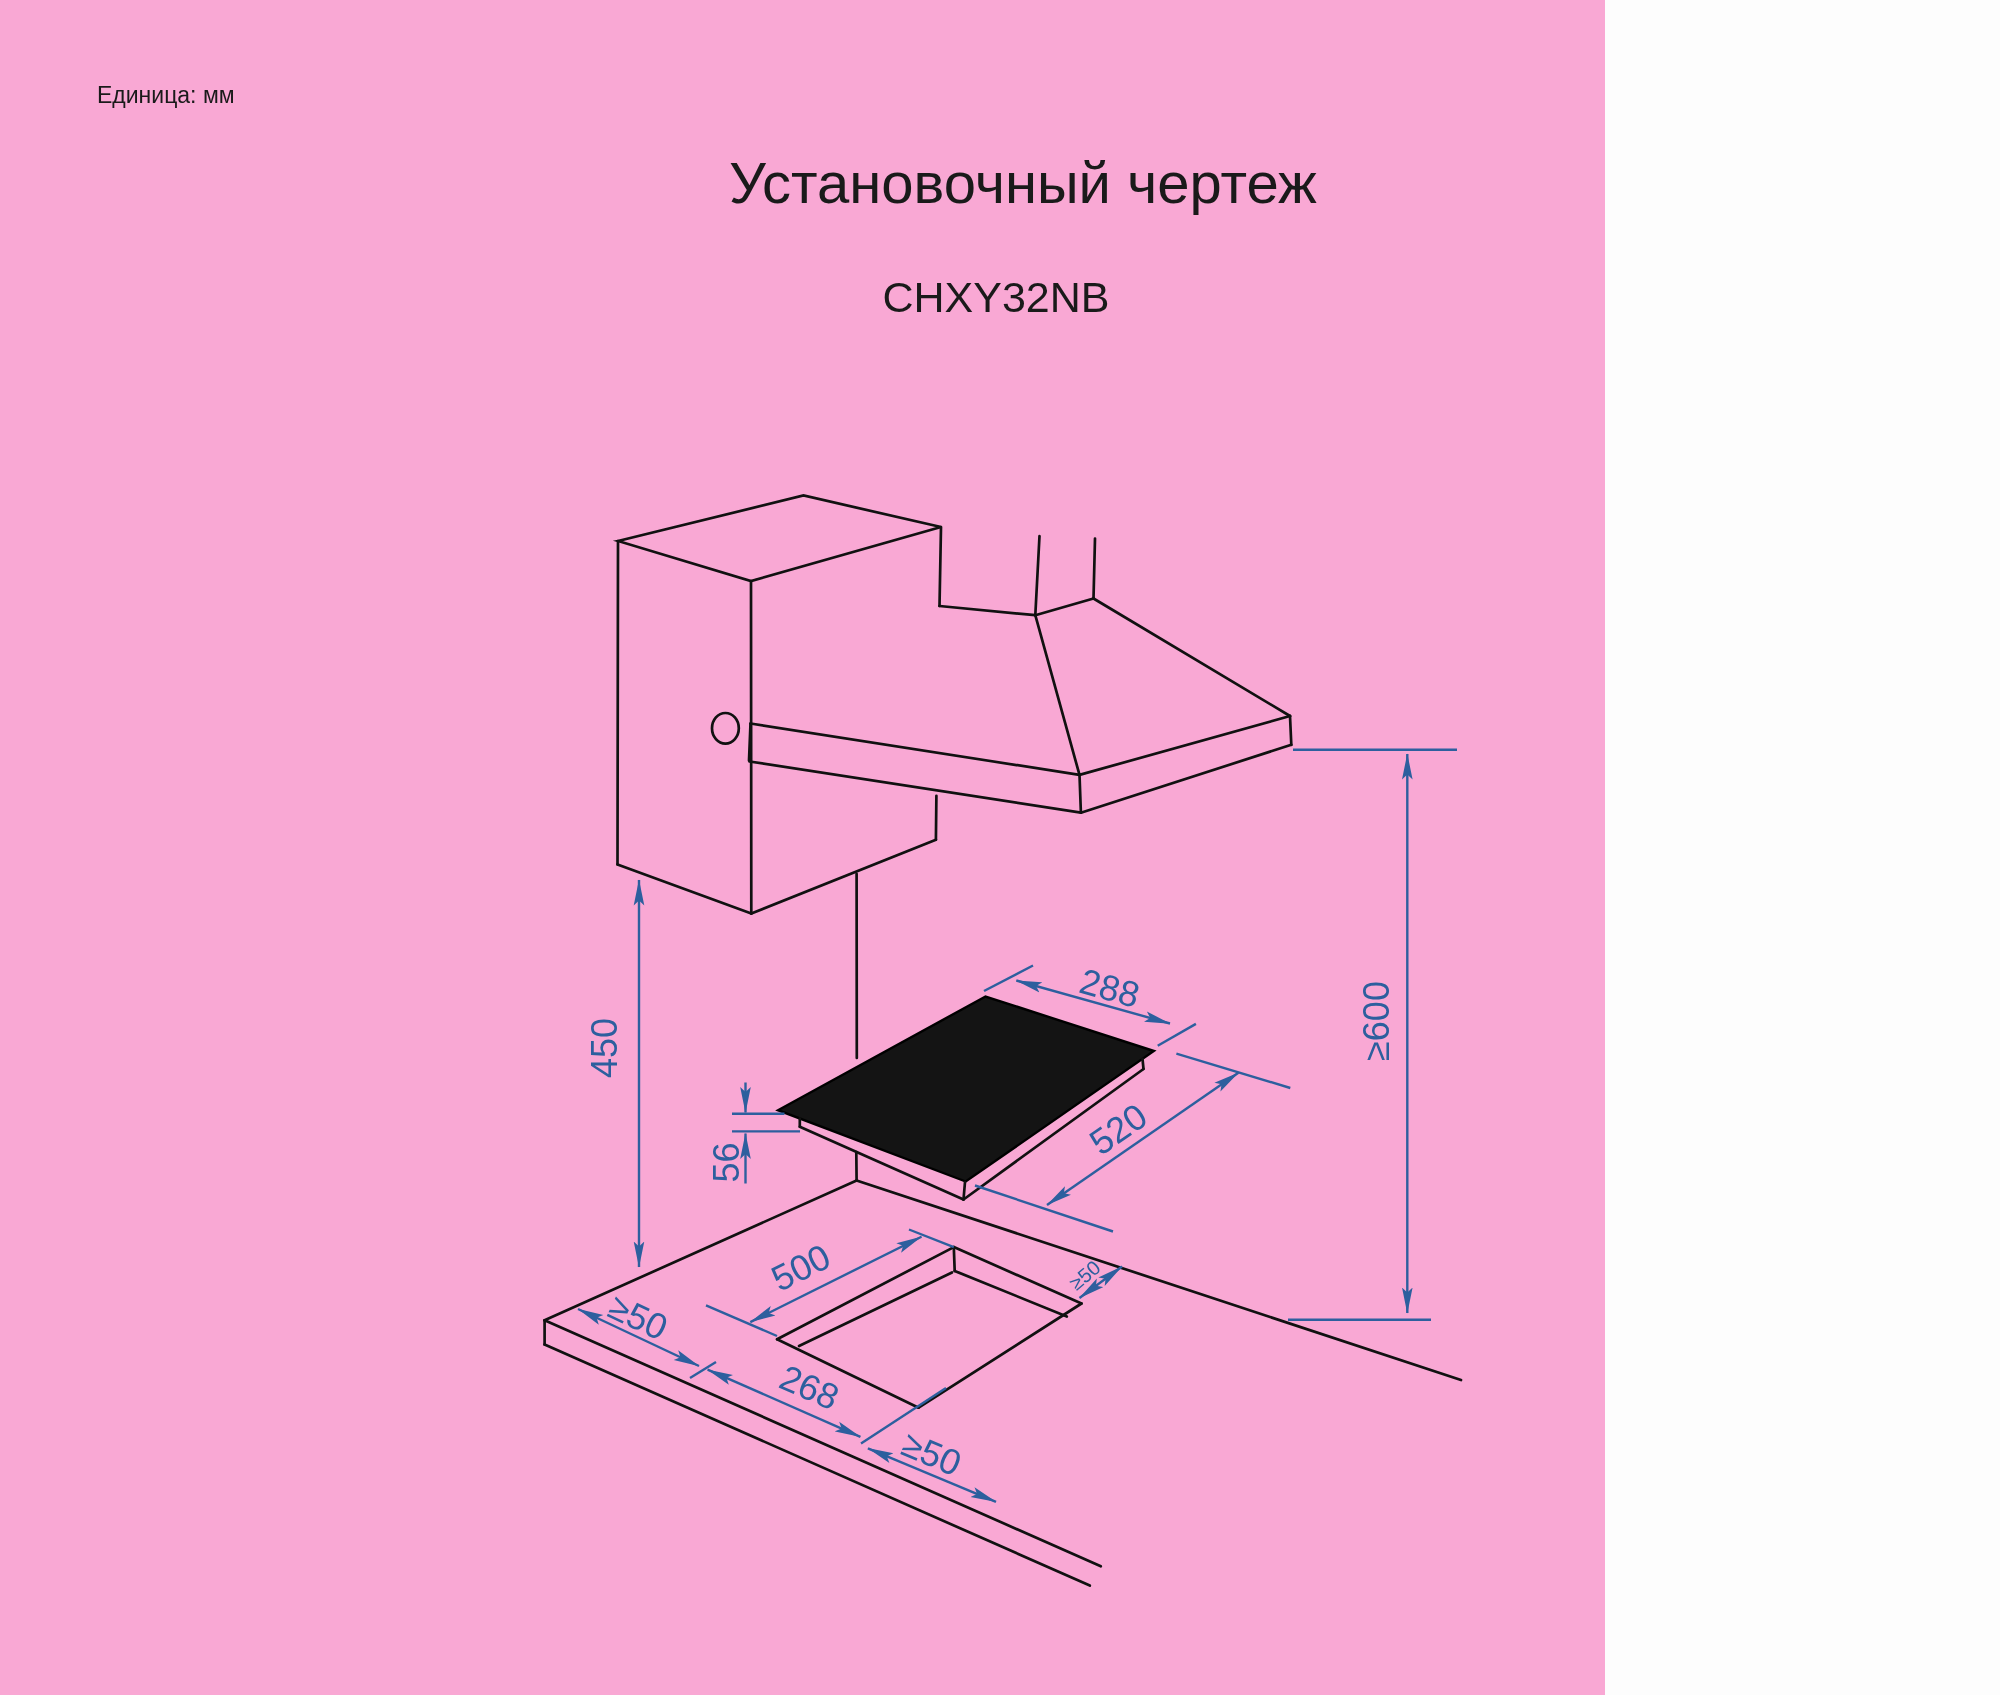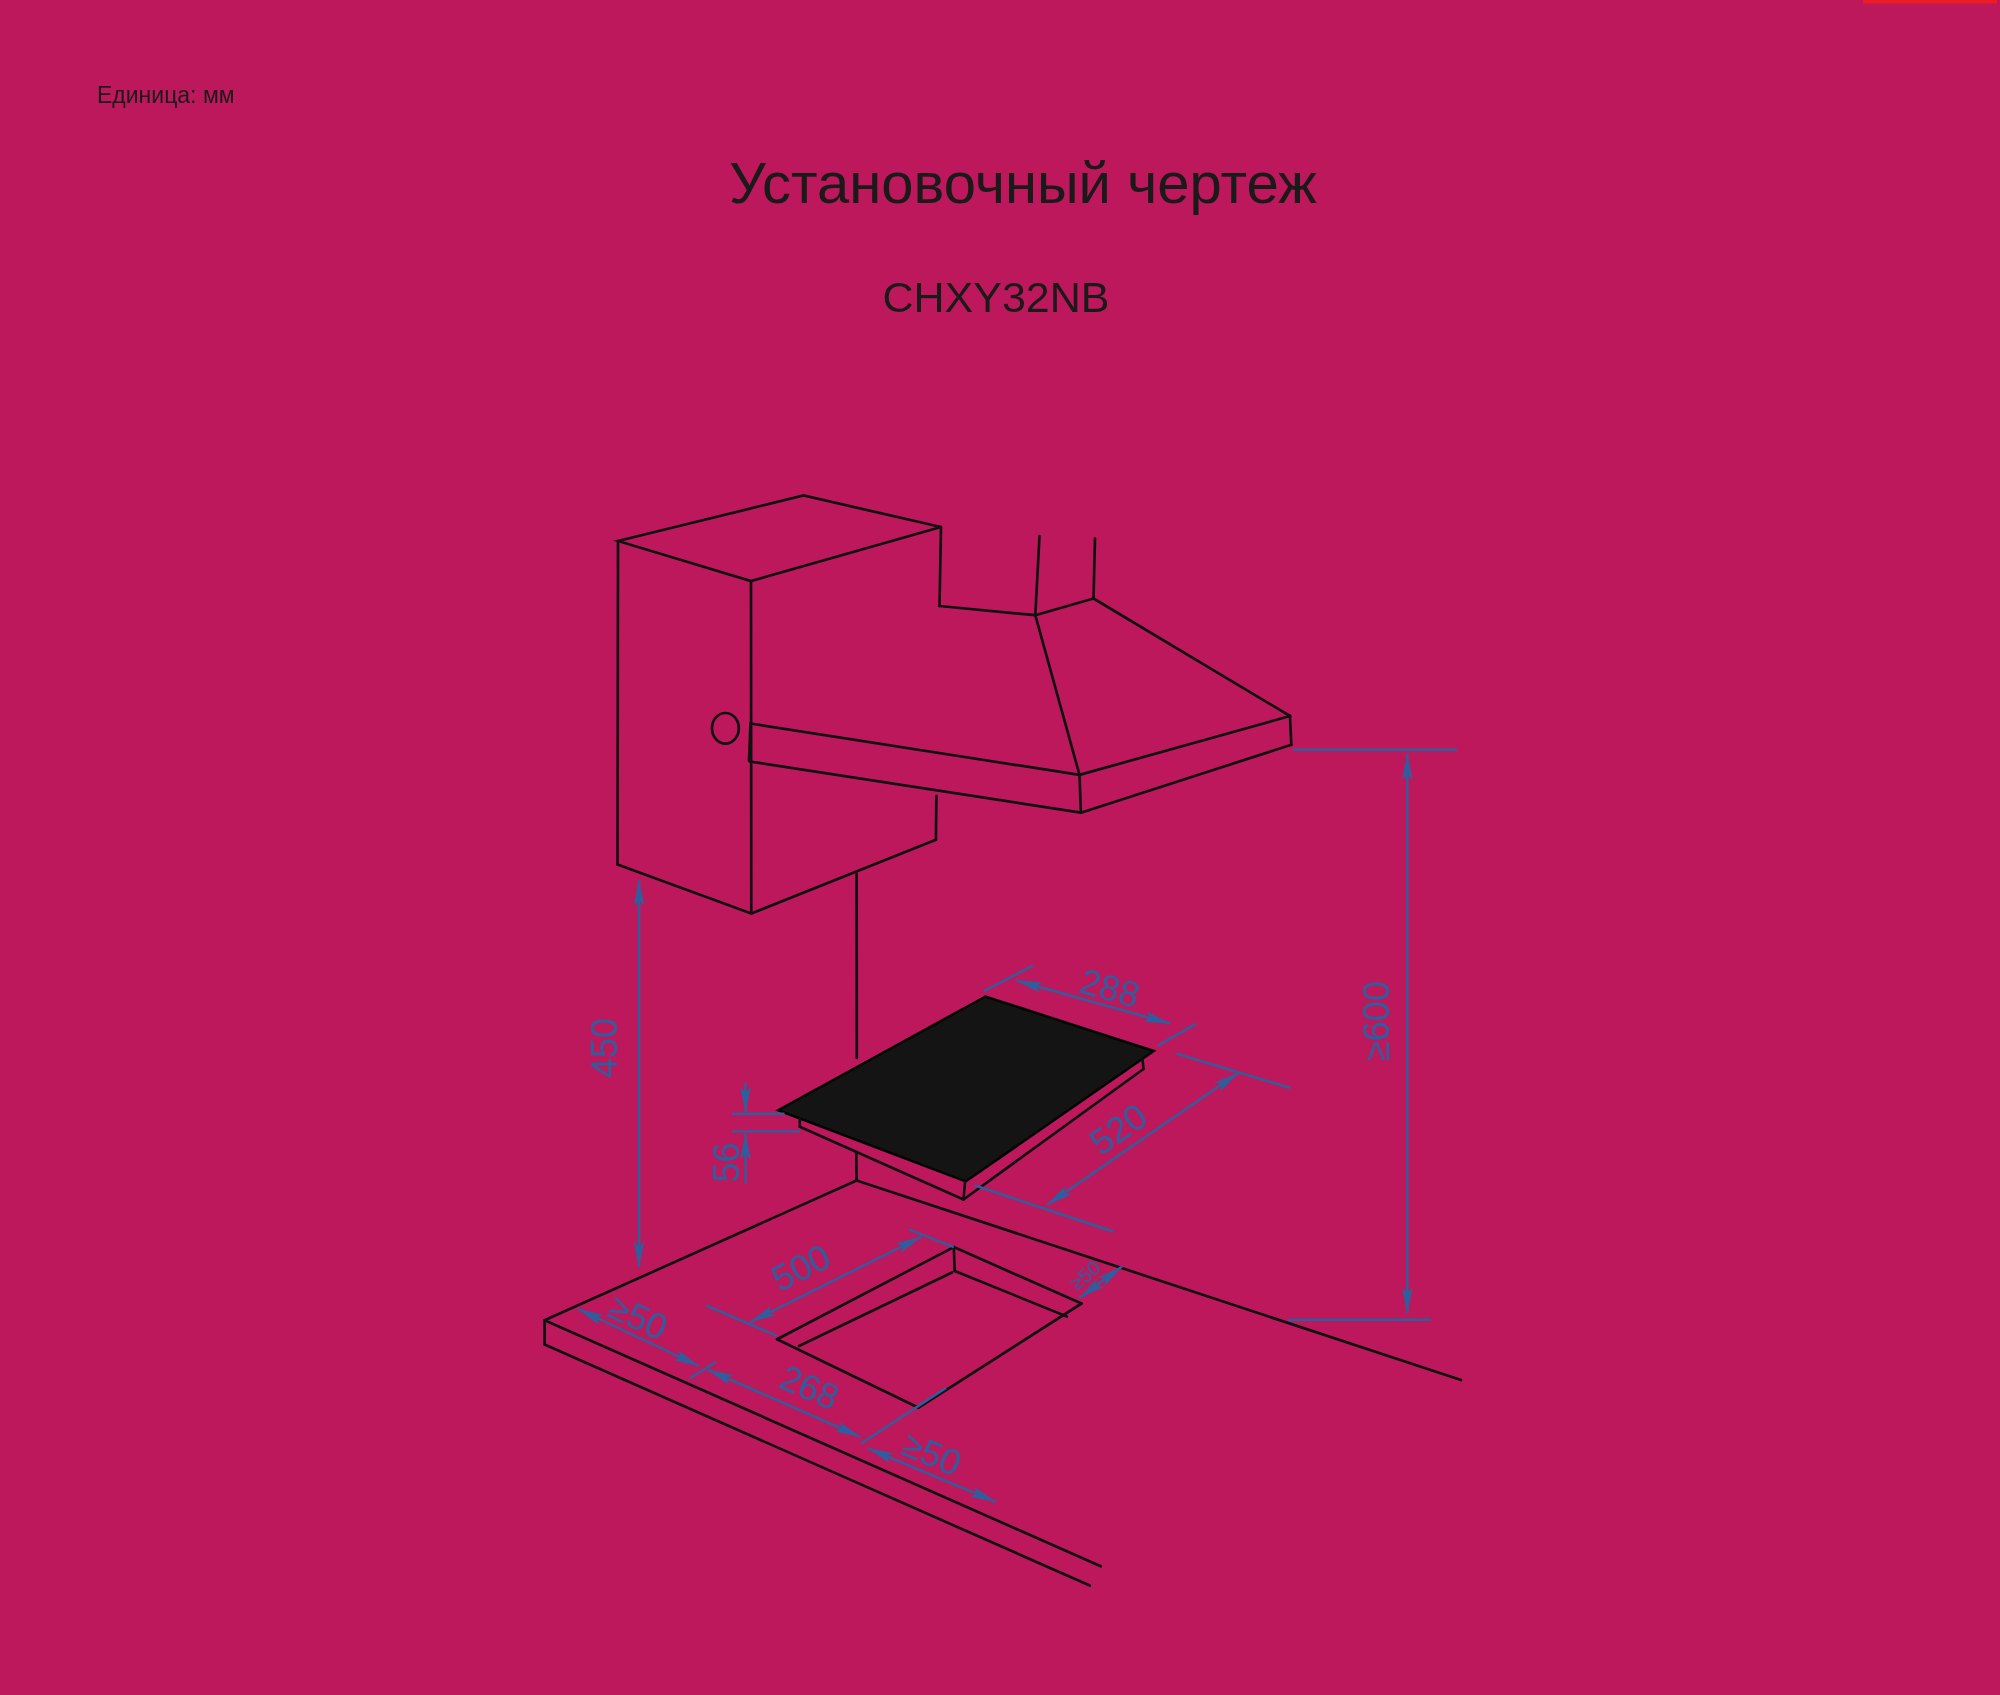--- a/index.html
+++ b/index.html
@@ -1,16 +1,16 @@
 <!DOCTYPE html>
 <html><head>
 <meta charset="utf-8">
 <style>
   html,body{margin:0;padding:0;background:#fdfdfd;}
-  .page{position:relative;width:2000px;height:1695px;background:#be185d;overflow:hidden;
+  .page{position:relative;width:1605px;height:1695px;background:#f9a8d4;overflow:hidden;
         font-family:"Liberation Sans", sans-serif;text-align:right;}
   svg{position:absolute;left:0;top:0;}
   text{font-family:"Liberation Sans", sans-serif;}
 </style>
 </head>
 <body>
 <div class="page">
 <svg width="2000" height="1695" viewBox="0 0 2000 1695">
   <defs>
     <marker id="ab" markerUnits="userSpaceOnUse" markerWidth="27" markerHeight="13" viewBox="0 0 27 13" refX="25.5" refY="6.5" orient="auto-start-reverse">

